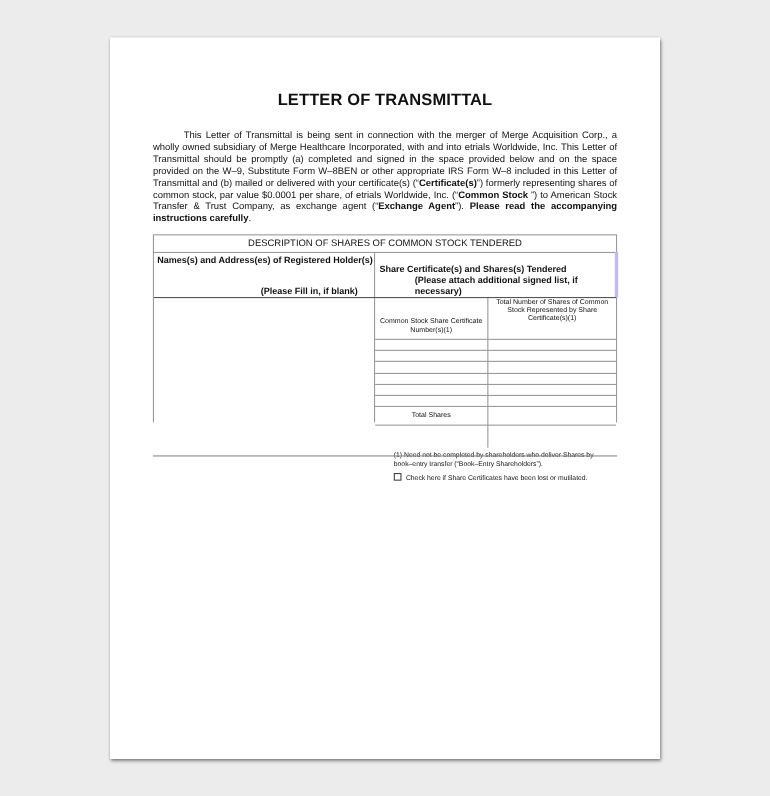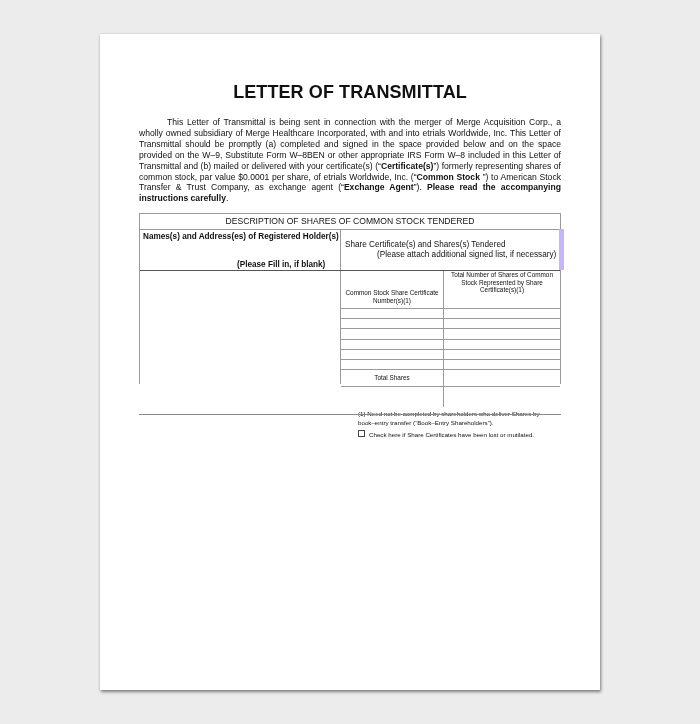--- a/index.html
+++ b/index.html
@@ -16,21 +16,21 @@
       left: 100px; top: 34px;
       width: 500px; height: 656px;
       background: #ffffff;
       box-shadow: 1px 2px 3px rgba(0,0,0,0.45), 0 0 2px rgba(0,0,0,0.12);
     }
     .title {
       position: absolute;
       left: 0; width: 500px; top: 48px;
       text-align: center;
       font-weight: bold;
-      font-size: 18px;
+      font-size: 15px;
       letter-spacing: 0.1px;
     }
     .intro {
       position: absolute;
       left: 39px; top: 83px; width: 422px;
       font-size: 8.6px;
       line-height: 10.9px;
       text-align: justify;
       text-indent: 28px;
     }
@@ -55,22 +55,22 @@
       font-weight: bold; font-size: 8.2px; line-height: 9.6px;
     }
     .col-left-hdr .l1 { position: absolute; left: 3px; top: 3px; width: 196px; }
     .col-left-hdr .l2 { position: absolute; left: 65px; top: 31px; margin-left: 32px; }
     .col-divider {
       position: absolute; left: 201px; top: 16px; width: 1px; height: 155px;
       background: #9a9a9a;
     }
     .col-right-hdr {
       position: absolute; left: 202px; top: 16px; width: 218px; height: 41px;
-      border-right: 5px solid #c4b5fd;
-      font-weight: normal; font-size: 8.2px; line-height: 9.6px;
+      border-right: 3px solid #c4b5fd;
+      font-weight: bold; font-size: 8.2px; line-height: 9.6px;
     }
     .col-right-hdr .r1 { position: absolute; left: 4px; top: 11px; white-space: nowrap; }
     .col-right-hdr .r2 { position: absolute; left: 36px; top: 21px; width: 180px; }
     .hdr-bottom {
       position: absolute; left: 0; top: 57px; width: 422px; height: 1px;
       background: #555;
     }
     .left-border {
       position: absolute; left: 0; top: 57px; width: 1px; height: 114px;
       background: #9a9a9a;

